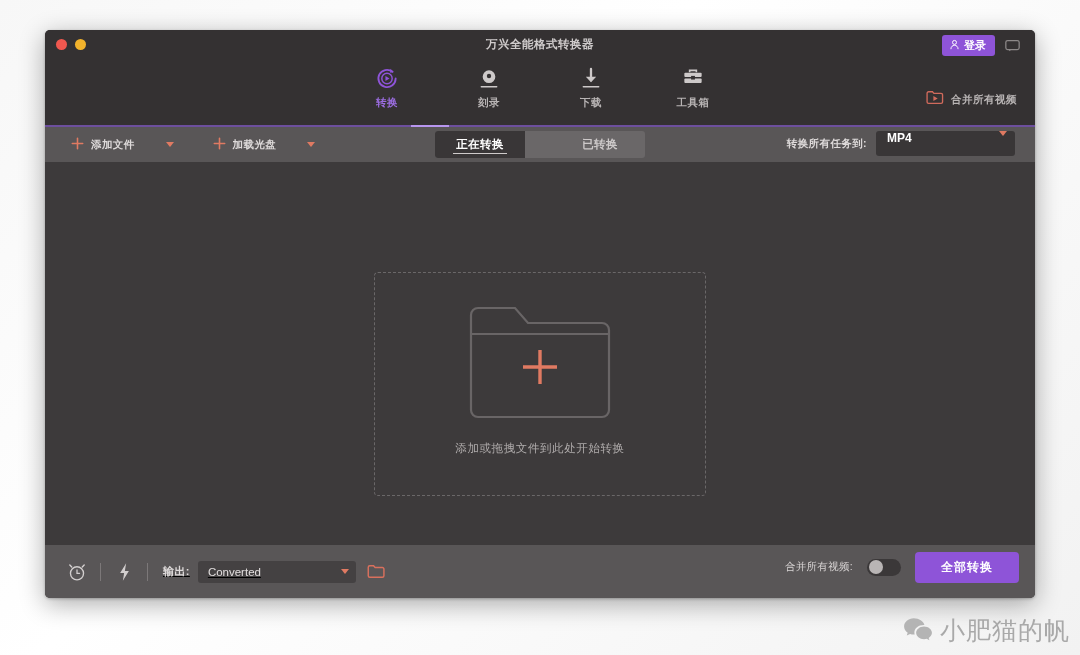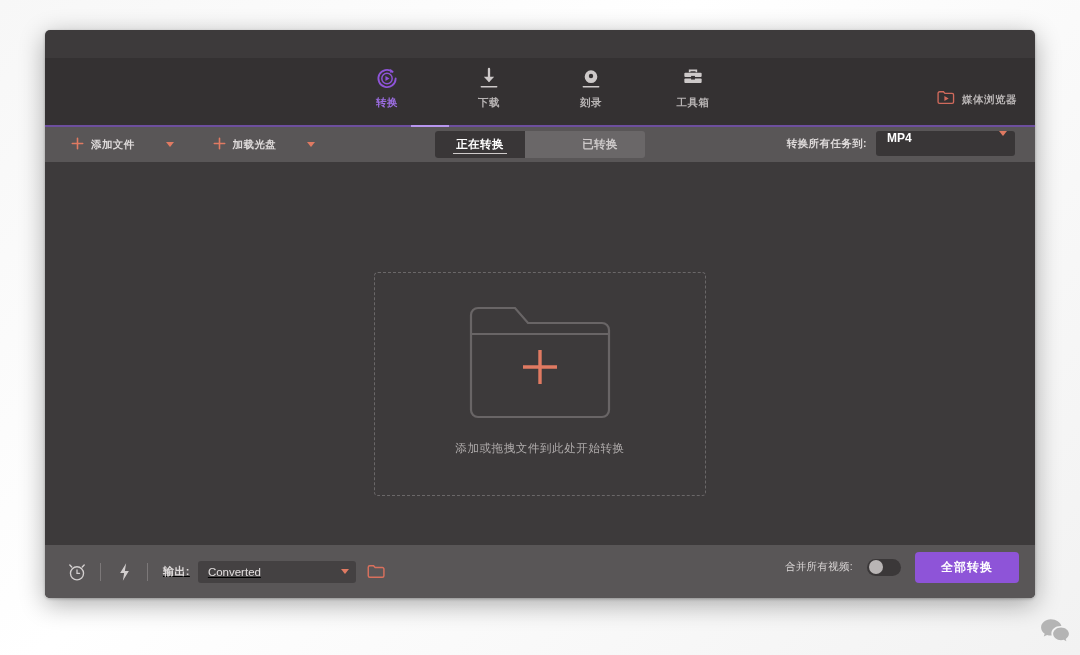--- a/index.html
+++ b/index.html
@@ -429,56 +429,81 @@
     font-family: "DejaVu Sans", sans-serif;
   }
 </style>
 </head>
 <body>
 
 <div id="page">
 
   <div id="window">
 
+    <div class="titlebar">
+      <div class="traffic">
+        <div class="dot red"></div>
+        <div class="dot yellow"></div>
+      </div>
+      <div class="win-title">万兴全能格式转换器</div>
+
+      <div class="login-wrap">
+        <div class="login-btn">
+          <span>
+            <svg width="11" height="11" viewBox="0 0 16 16">
+              <circle cx="8" cy="5" r="2.9" fill="none" stroke="#ffffff" stroke-width="1.4"></circle>
+              <path d="M2.8 14.2c0-3.1 2.4-5 5.2-5s5.2 1.9 5.2 5" fill="none" stroke="#ffffff" stroke-width="1.4" stroke-linecap="round"></path>
+            </svg>
+          </span>
+          <span>登录</span>
+        </div>
+        <div class="chat-icon-btn">
+          <svg width="15" height="13" viewBox="0 0 18 15">
+            <rect x="1" y="1.5" width="16" height="11" rx="2.2" fill="none" stroke="#8d8989" stroke-width="1.5"></rect>
+            <path d="M5 12.5 L5 14.3 L7.6 12.5 Z" fill="#8d8989"></path>
+          </svg>
+        </div>
+      </div>
+    </div>
 
     <div class="header">
       <div class="nav">
 
         <div class="nav-item active">
           <div class="nav-icon">
             <svg width="25" height="25" viewBox="0 0 26 26">
               <path d="M22 13a9 9 0 1 1-3.3-6.95" fill="none" stroke="#8e54d8" stroke-width="1.9" stroke-linecap="round"></path>
               <path d="M16.6 2.9 L19.9 6.3 L16.2 7.1 Z" fill="#8e54d8"></path>
               <circle cx="13" cy="13" r="5.4" fill="none" stroke="#8e54d8" stroke-width="1.5"></circle>
               <path d="M11.4 10.4 L15.6 13 L11.4 15.6 Z" fill="#8e54d8"></path>
             </svg>
           </div>
           <div class="nav-label">转换</div>
         </div>
 
         <div class="nav-item">
           <div class="nav-icon">
             <svg width="23" height="25" viewBox="0 0 24 26">
+              <path d="M12 4.5 a6.6 6.6 0 0 1 0 13.2 a6.6 6.6 0 0 1 0 -13.2 Z" fill="#cdc9c9"></path>
+              <circle cx="12" cy="10.4" r="2.3" fill="#343132"></circle>
+              <path d="M4 21.5 L20 21.5" stroke="#cdc9c9" stroke-width="1.6" stroke-linecap="round"></path>
+            </svg>
+          </div>
+          <div class="nav-label">刻录</div>
+        </div>
+
+        <div class="nav-item">
+          <div class="nav-icon">
+            <svg width="23" height="25" viewBox="0 0 24 26">
               <path d="M12 3 L12 15" stroke="#cdc9c9" stroke-width="2.4" stroke-linecap="round"></path>
               <path d="M6.6 11.2 L12 17 L17.4 11.2 Z" fill="#cdc9c9"></path>
               <path d="M4 21.5 L20 21.5" stroke="#cdc9c9" stroke-width="1.6" stroke-linecap="round"></path>
             </svg>
           </div>
           <div class="nav-label">下载</div>
-        </div>
-
-        <div class="nav-item">
-          <div class="nav-icon">
-            <svg width="23" height="25" viewBox="0 0 24 26">
-              <path d="M12 4.5 a6.6 6.6 0 0 1 0 13.2 a6.6 6.6 0 0 1 0 -13.2 Z" fill="#cdc9c9"></path>
-              <circle cx="12" cy="10.4" r="2.3" fill="#343132"></circle>
-              <path d="M4 21.5 L20 21.5" stroke="#cdc9c9" stroke-width="1.6" stroke-linecap="round"></path>
-            </svg>
-          </div>
-          <div class="nav-label">刻录</div>
         </div>
 
 
         <div class="nav-item">
           <div class="nav-icon">
             <svg width="25" height="25" viewBox="0 0 26 26">
               <path d="M9.5 6.5 L9.5 4.6 L16.5 4.6 L16.5 6.5" fill="none" stroke="#cdc9c9" stroke-width="1.7"></path>
               <rect x="4" y="7" width="18" height="4.4" rx="1" fill="#cdc9c9"></rect>
               <rect x="4" y="13" width="18" height="4.6" rx="1" fill="#cdc9c9"></rect>
               <rect x="11" y="10.3" width="4" height="3.8" fill="#343132"></rect>
@@ -489,21 +514,21 @@
 
       </div>
 
       <div class="media-browser">
         <span>
           <svg width="18" height="15" viewBox="0 0 20 16">
             <path d="M1.2 3.2 a1.6 1.6 0 0 1 1.6-1.6 h4.4 l1.6 1.8 h8 a1.6 1.6 0 0 1 1.6 1.6 v8 a1.6 1.6 0 0 1 -1.6 1.6 h-14 a1.6 1.6 0 0 1 -1.6 -1.6 Z" fill="none" stroke="#d06a5c" stroke-width="1.5"></path>
             <path d="M8.2 6.2 L13 9 L8.2 11.8 Z" fill="#d06a5c"></path>
           </svg>
         </span>
-        <span class="mb-label">媒体浏览器</span>
+        <span class="mb-label">合并所有视频</span>
       </div>
     </div>
 
     <div class="purple-rule">
       <div class="active-seg"></div>
     </div>
 
     <div class="toolbar">
 
       <div class="tb-left">
@@ -611,15 +636,16 @@
 
   </div>
 
   <div class="watermark">
     <span>
       <svg width="30" height="26" viewBox="0 0 32 28">
         <path d="M11.5 2.5 C5.6 2.5 1 6.5 1 11.3 c0 2.7 1.5 5.1 3.9 6.7 l-1 3.1 l3.6-1.8 c1.2 .35 2.5 .55 3.9 .55 .35 0 .7-.01 1-.04 -.2-.7-.3-1.4-.3-2.15 0-4.5 4.4-8.1 9.8-8.1 .35 0 .7 .02 1 .05 C21.9 5.7 17.2 2.5 11.5 2.5 Z" fill="#b4b4b4"></path>
         <path d="M31 18.1 c0-3.8-3.8-6.9-8.5-6.9 -4.7 0-8.5 3.1-8.5 6.9 0 3.8 3.8 6.9 8.5 6.9 1 0 2-.15 2.9-.4 l2.9 1.5 -.8-2.5 C29.7 22.3 31 20.3 31 18.1 Z" fill="#b4b4b4"></path>
       </svg>
     </span>
+    <span class="wm-text">小肥猫的帆</span>
   </div>
 
 </div>
 
 </body></html>

